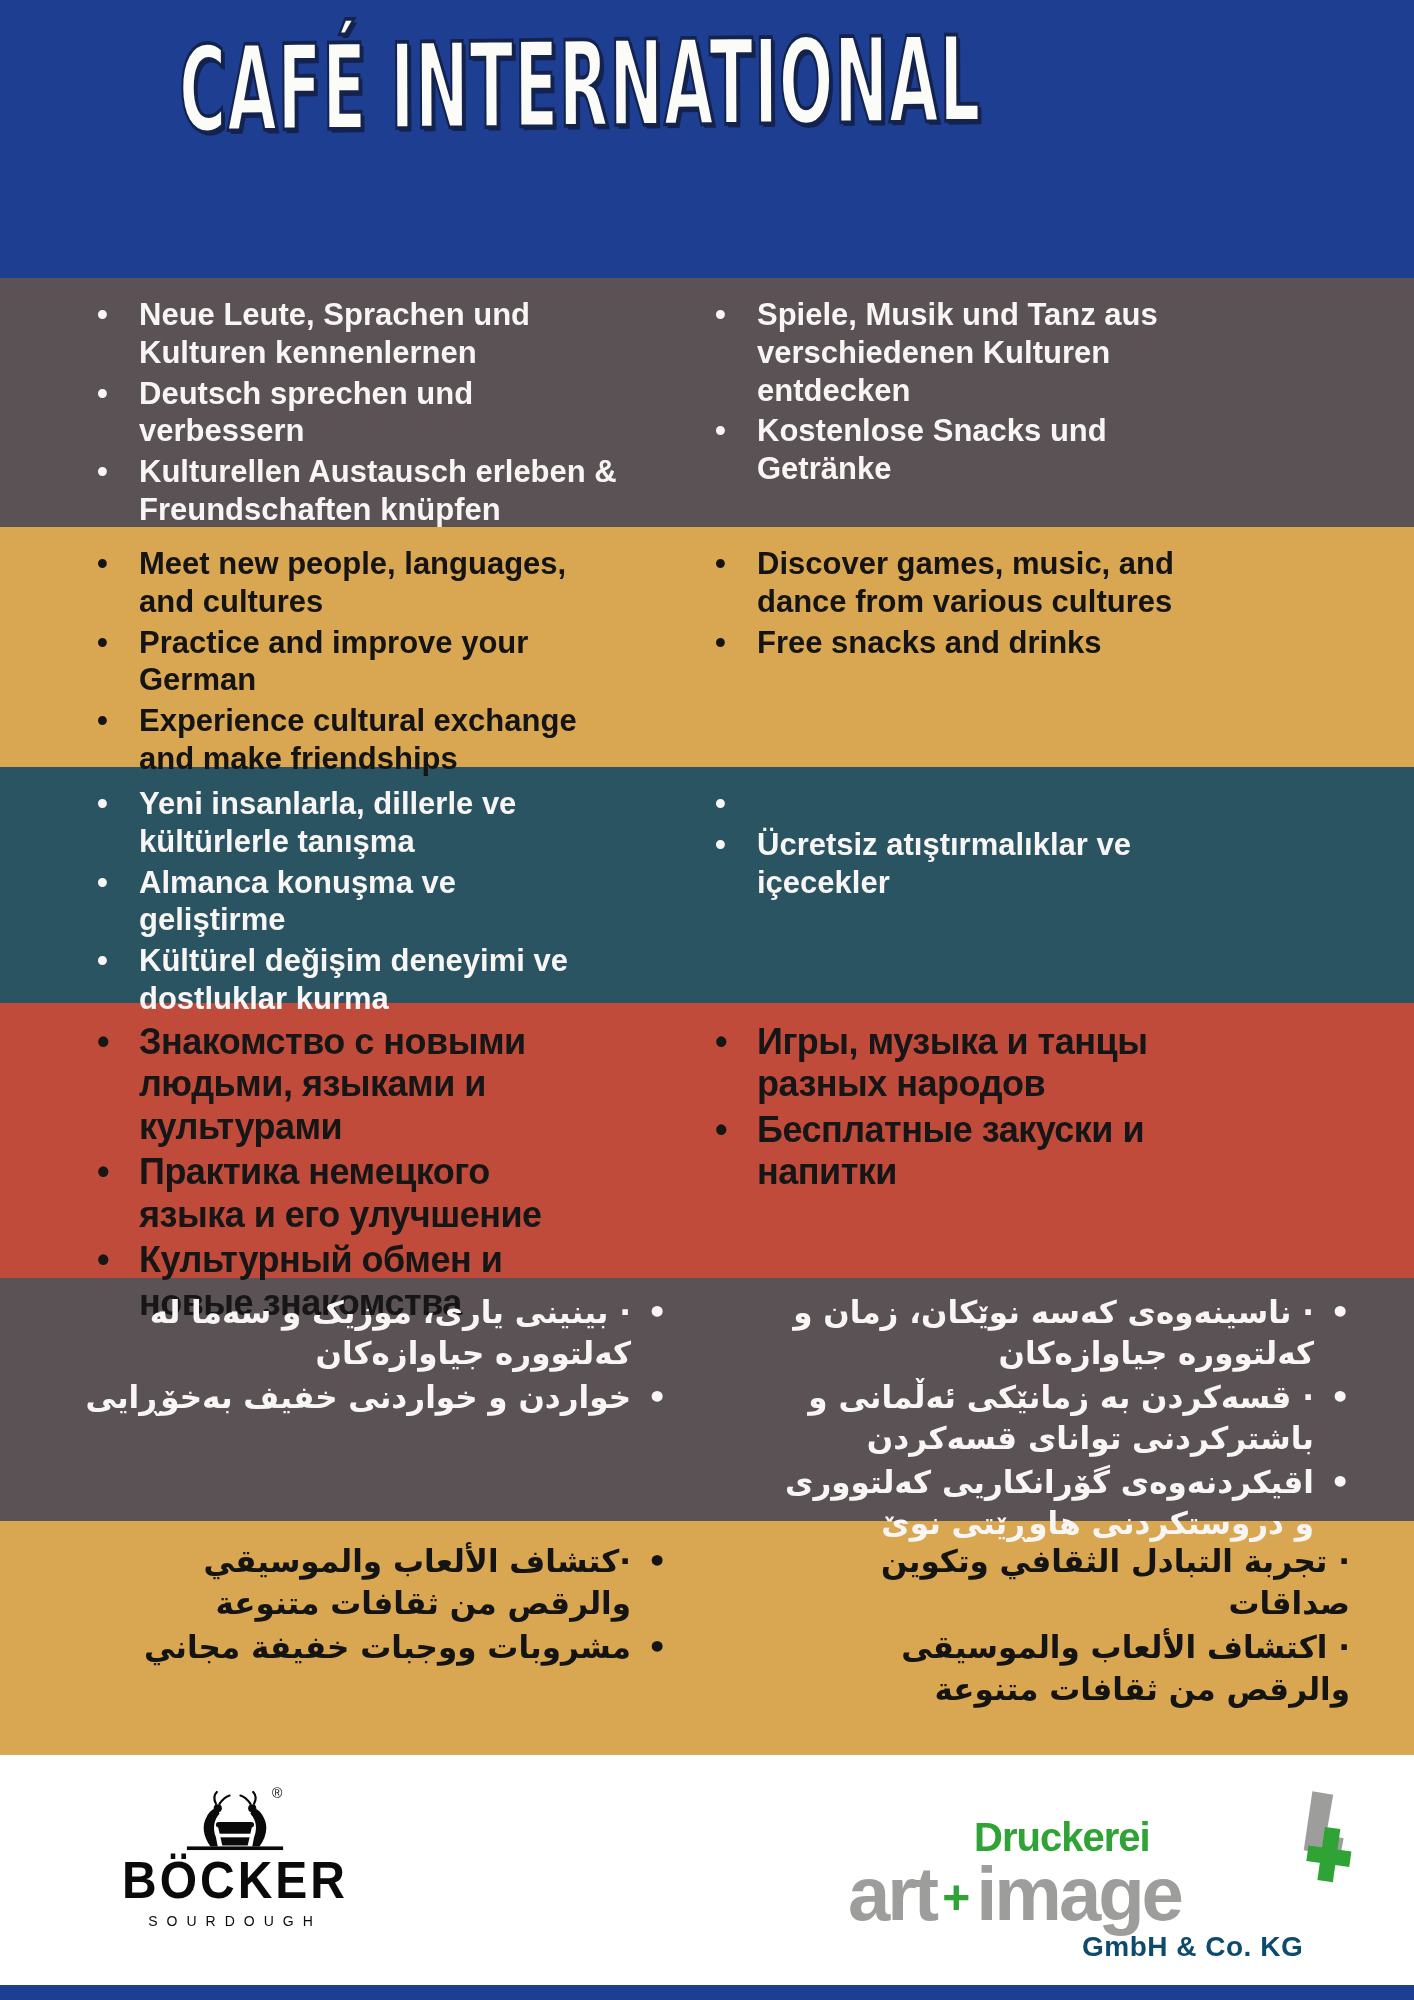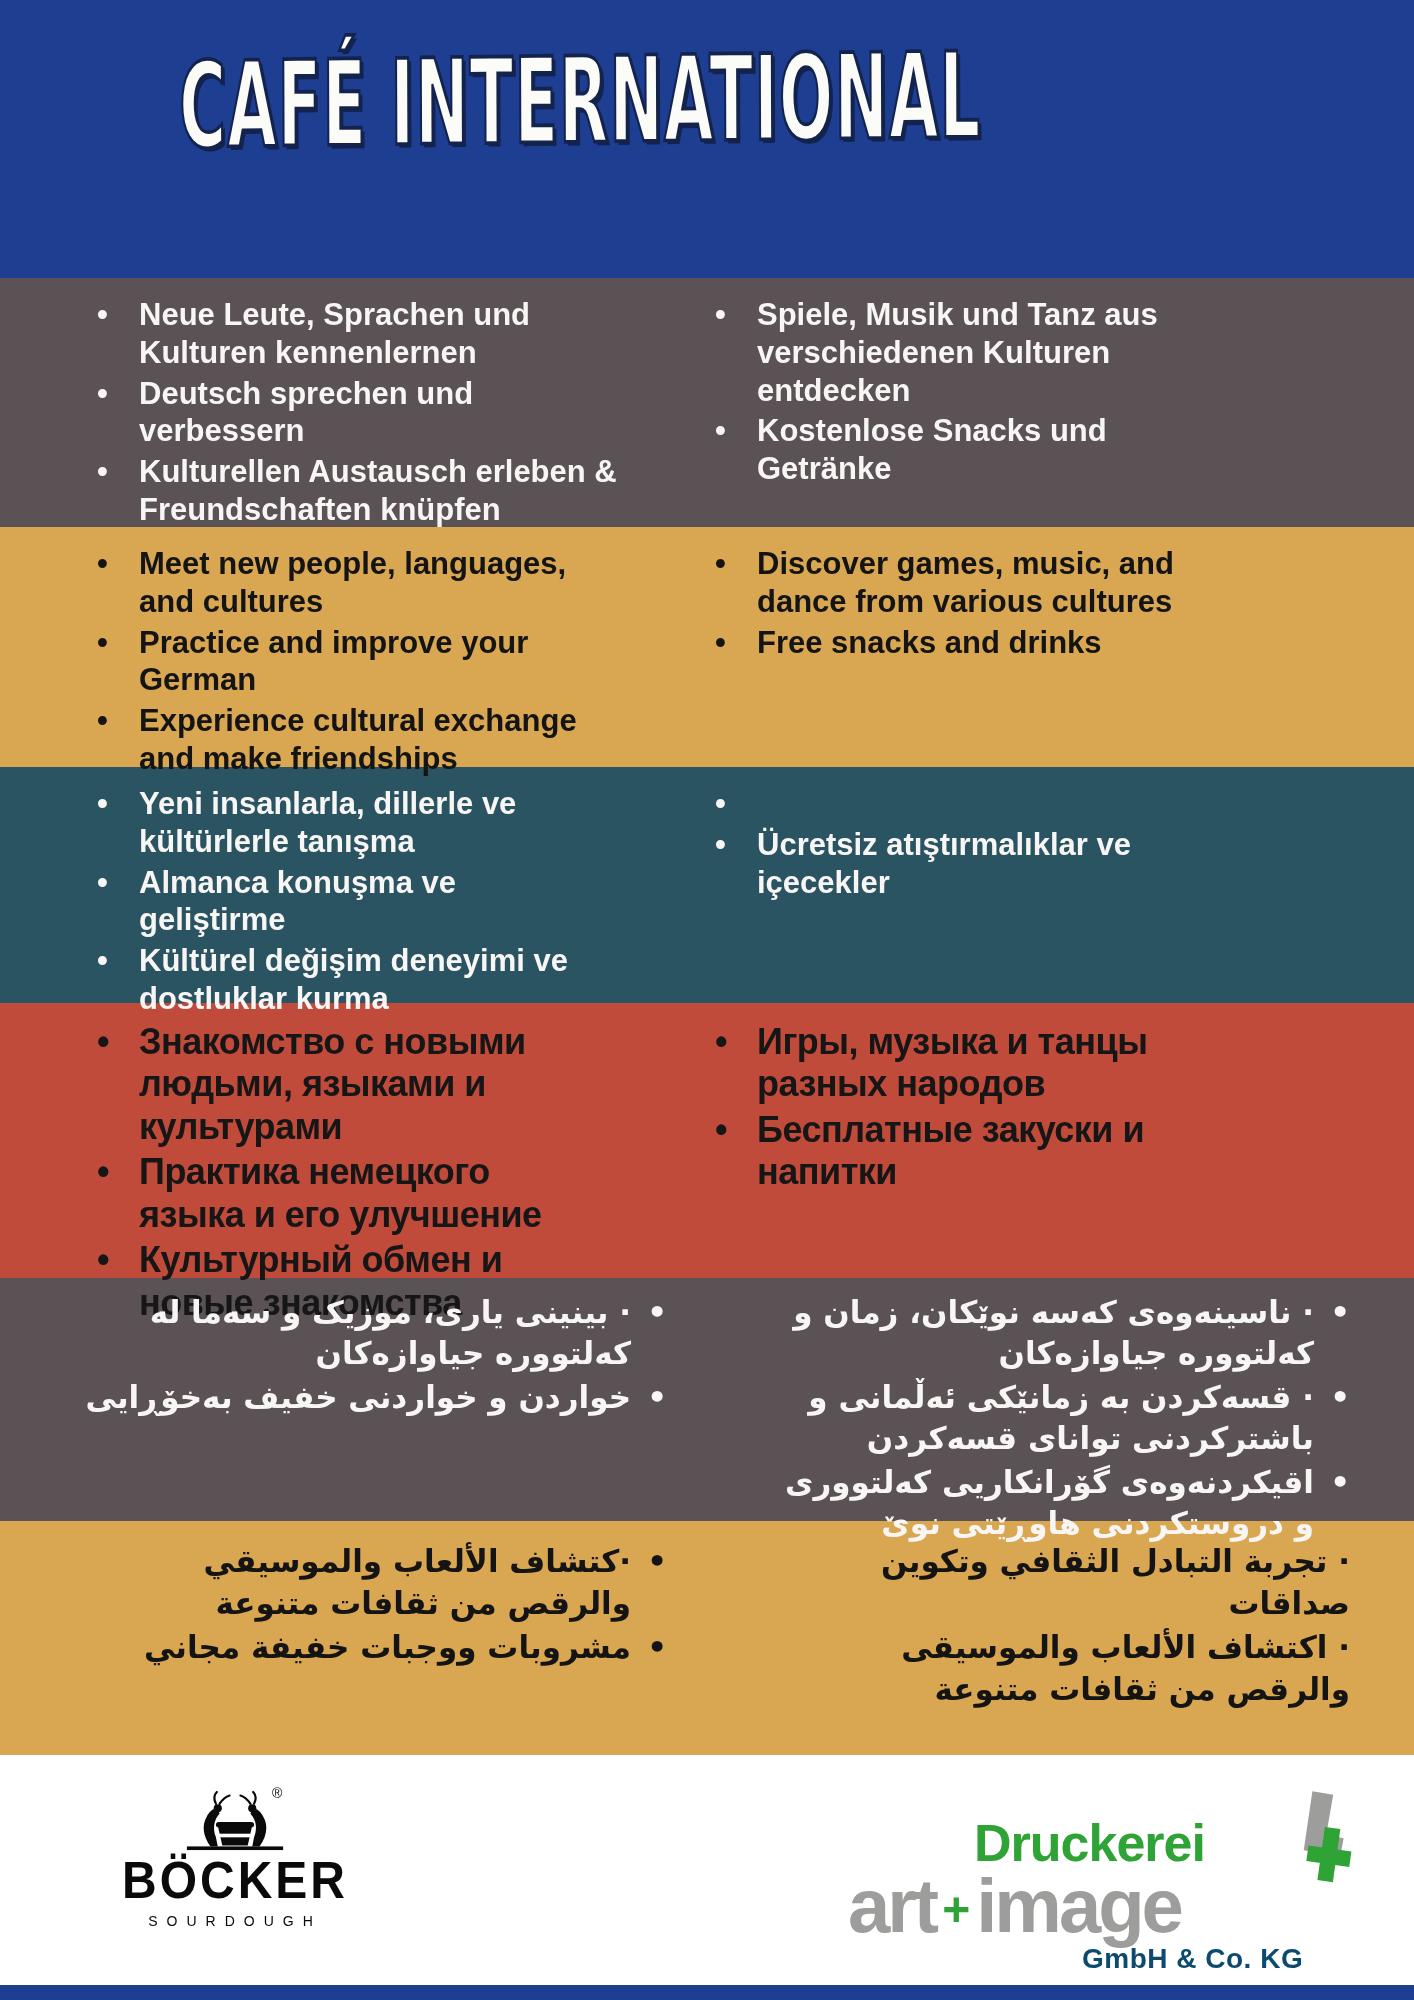--- a/index.html
+++ b/index.html
@@ -4,21 +4,21 @@
 <style>
   * { margin:0; padding:0; box-sizing:border-box; }
   html,body { background:#333; }
   .page {
     width:1414px; height:2000px; position:relative; overflow:hidden;
     background:#fff; font-family:"Liberation Sans", sans-serif;
     margin:0 auto;
   }
 
   
-  .band-header { height:278px; background:#1E3E92; padding-top:64px; }
+  .band-header { height:278px; background:#1E3E92; padding-top:48px; }
   .title-wrap { width:830px; margin-left:165px; text-align:center; }
   .poster-title {
     display:inline-block; white-space:nowrap;
     font-family:"DejaVu Sans", sans-serif; font-weight:700;
     font-size:64px; letter-spacing:1px; color:#fbfbf8;
     transform:scaleY(1.85) rotate(-0.4deg); transform-origin:center;
     -webkit-text-stroke:2px #13234d;
     text-shadow:3px 2px 0 #13234d;
   }
 
@@ -49,21 +49,21 @@
   .footer { height:230px; background:#fff; display:flex; justify-content:space-between; padding:34px 86px 0 100px; }
 
   .bocker { width:270px; text-align:center; color:#0a0a0a; position:relative; }
   .bocker .goats { height:64px; display:block; margin:0 auto; }
   .bocker .reg { position:absolute; top:-4px; left:172px; font-size:14px; font-weight:400; }
   .bocker-name { font-size:48px; font-weight:800; letter-spacing:3px; line-height:1.0; margin-top:2px;
                  transform:scaleY(1.08); transform-origin:top; }
   .bocker-sub  { font-size:14px; font-weight:500; letter-spacing:9px; margin-top:10px; }
 
   .artimage { width:480px; position:relative; margin-top:28px; }
-  .ai-line1 { margin-left:126px; color:#2FA335; font-size:52px; font-weight:700; letter-spacing:-1px; line-height:1; }
+  .ai-line1 { margin-left:126px; color:#2FA335; font-size:40px; font-weight:700; letter-spacing:-1px; line-height:1; }
   .ai-main  { display:flex; align-items:baseline; color:#9D9D9C; font-size:76px; font-weight:700;
               letter-spacing:-3px; line-height:0.92; margin-top:2px; }
   .ai-plus  { color:#2FA335; font-size:48px; font-weight:900; margin:0 6px; letter-spacing:0; position:relative; top:-6px; }
   .ai-sub   { color:#0c4a6e; font-size:28px; font-weight:700; margin-left:234px; margin-top:2px; letter-spacing:0.5px; }
   .ai-cross { position:absolute; right:-26px; top:-26px; }
 
   .strip { height:15px; background:#1E3E92; }
 </style>
 </head>
 <body>

